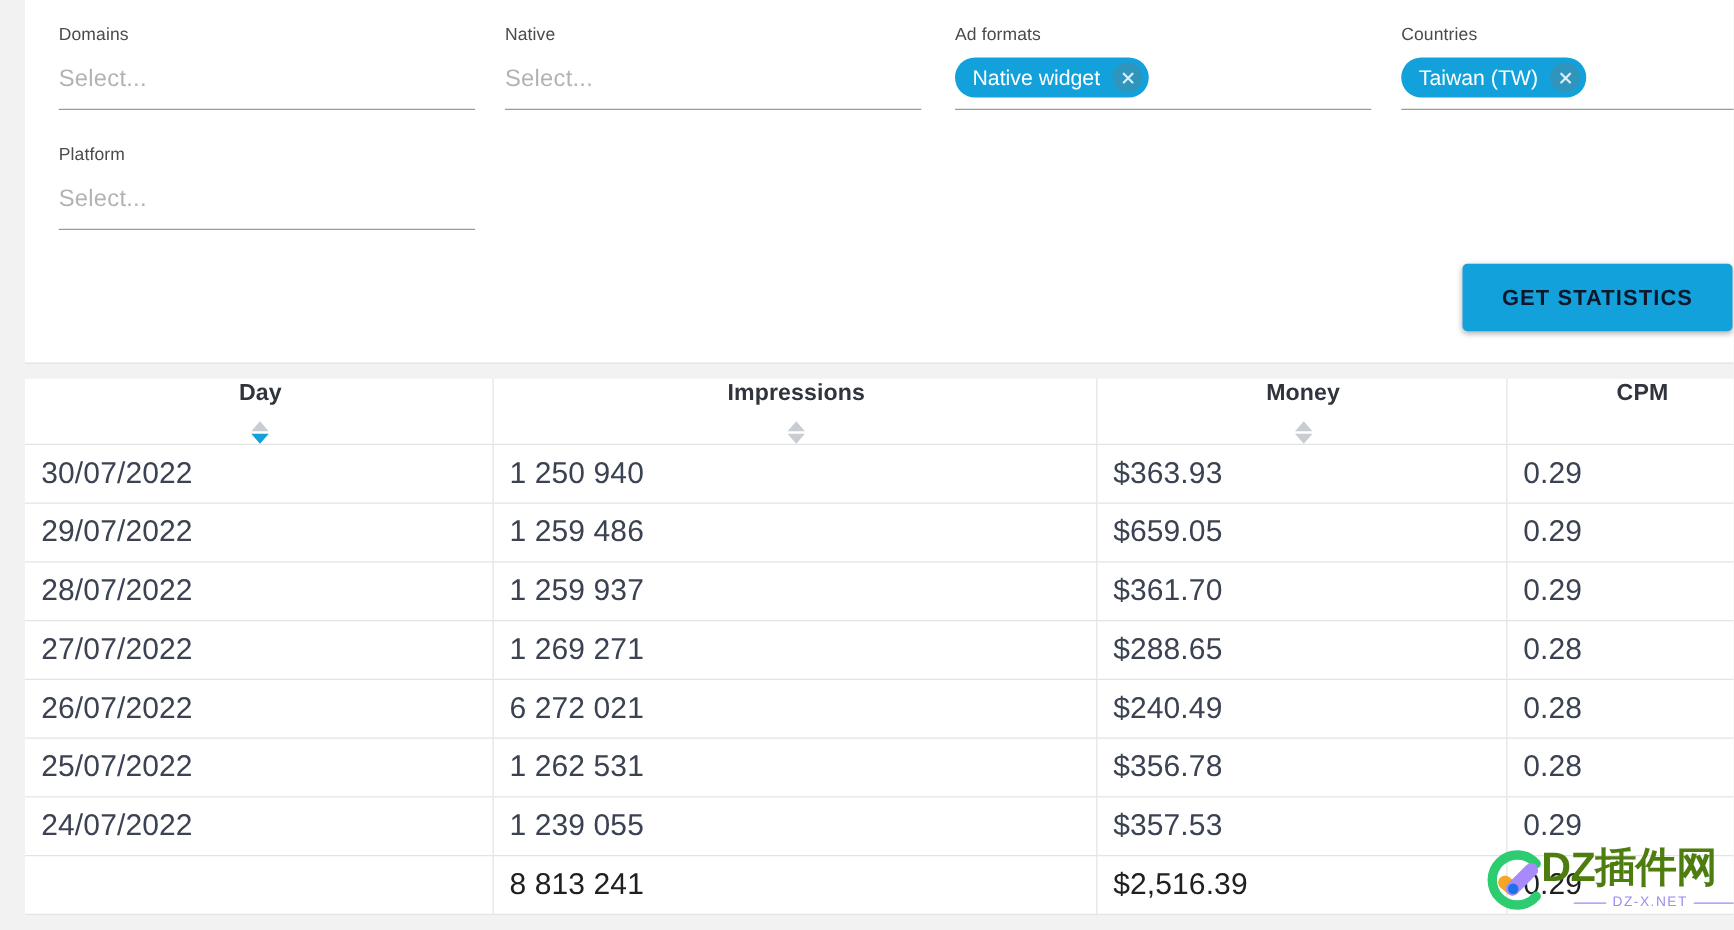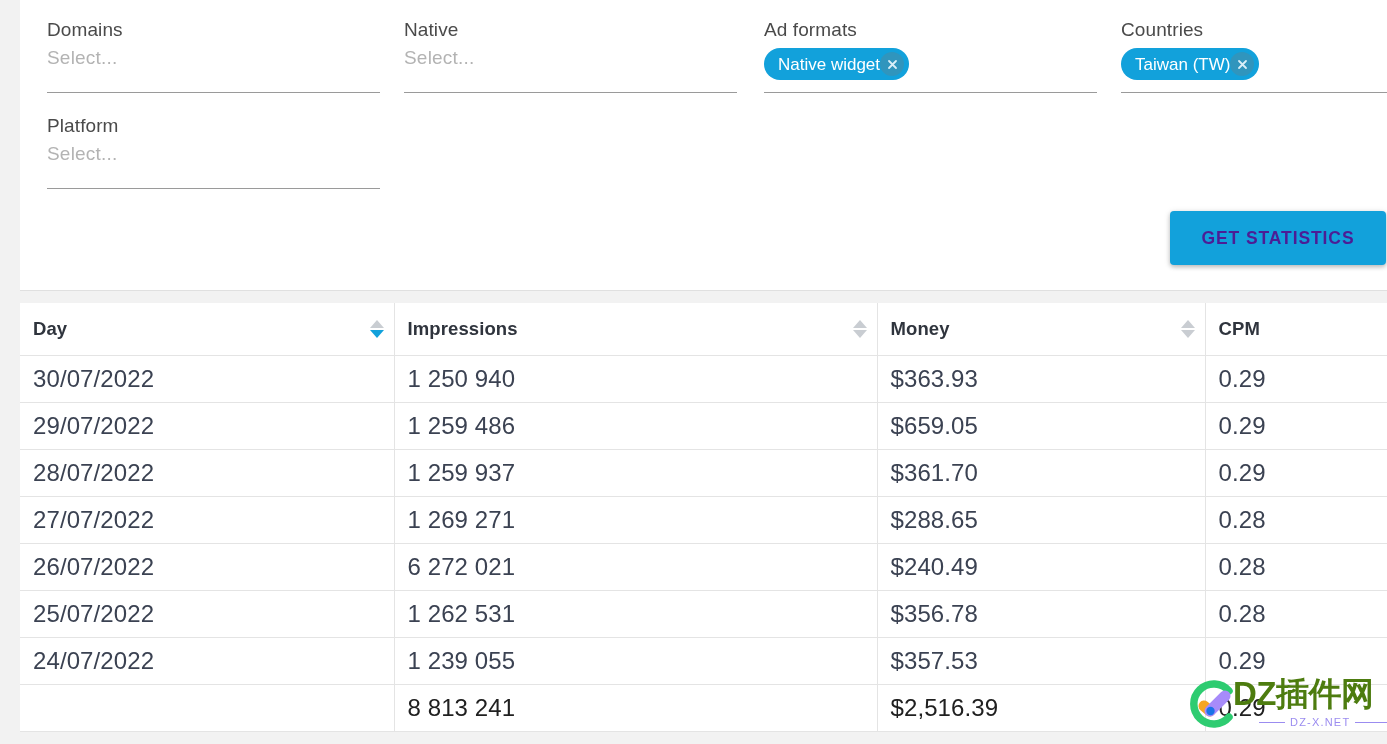--- a/index.html
+++ b/index.html
@@ -36,32 +36,32 @@
     position: relative;
     width: 100%;
     height: 100%;
   }
 
   .field {
     position: absolute;
     width: 333px;
   }
   .field-label {
-    font-size: 19px;
+    font-size: 14px;
     color: #4a4a4a;
     line-height: 1;
     letter-spacing: .1px;
   }
   .field-control {
     position: relative;
     margin-top: 9px;
     height: 45px;
     border-bottom: 1px solid #9a9a9a;
     display: flex;
-    align-items: flex-start;
+    align-items: center;
   }
   .field-control.wide { width: 333px; }
 
   .placeholder {
     font-size: 19px;
     color: #b3b3b3;
     line-height: 1;
     padding-bottom: 4px;
     letter-spacing: .2px;
   }
@@ -72,42 +72,42 @@
     align-items: center;
     height: 32px;
     background: #12a1db;
     border-radius: 16px;
     padding: 0 5px 0 14px;
     margin-bottom: 6px;
     color: #ffffff;
     font-size: 17px;
     white-space: nowrap;
   }
-  .chip-label { line-height: 1; }
+  .chip-label { line-height: 1; padding-right: 10px; }
   .chip-close {
     width: 24px; height: 24px;
     border-radius: 50%;
     background: #3095bd;
     display: inline-flex;
     align-items: center;
     justify-content: center;
     flex: none;
     cursor: pointer;
   }
   .chip-close svg { display: block; }
 
   
   .btn-primary {
     position: absolute;
     left: 1150px;
     top: 211px;
     width: 216px;
     height: 54px;
     background: #12a1db;
-    color: #4c1d95;
+    color: #0f172a;
     border: none;
     border-radius: 4px;
     font-family: inherit;
     font-size: 17.5px;
     font-weight: bold;
     letter-spacing: 0.9px;
     cursor: pointer;
     box-shadow: 0 2px 4px rgba(0,0,0,.22), 0 1px 7px rgba(0,0,0,.10);
   }
 
@@ -153,20 +153,21 @@
   col.c-day  { width: 374px; }
   col.c-imp  { width: 483px; }
   col.c-money{ width: 328px; }
   col.c-cpm  { width: 215px; }
 
   .th-inner {
     display: flex;
     align-items: center;
     justify-content: space-between;
     height: 100%;
+    flex-direction: column;
   }
   .sort-icon {
     display: inline-flex;
     flex-direction: column;
     align-items: center;
     justify-content: center;
     width: 14px;
     cursor: pointer;
     flex: none;
   }

